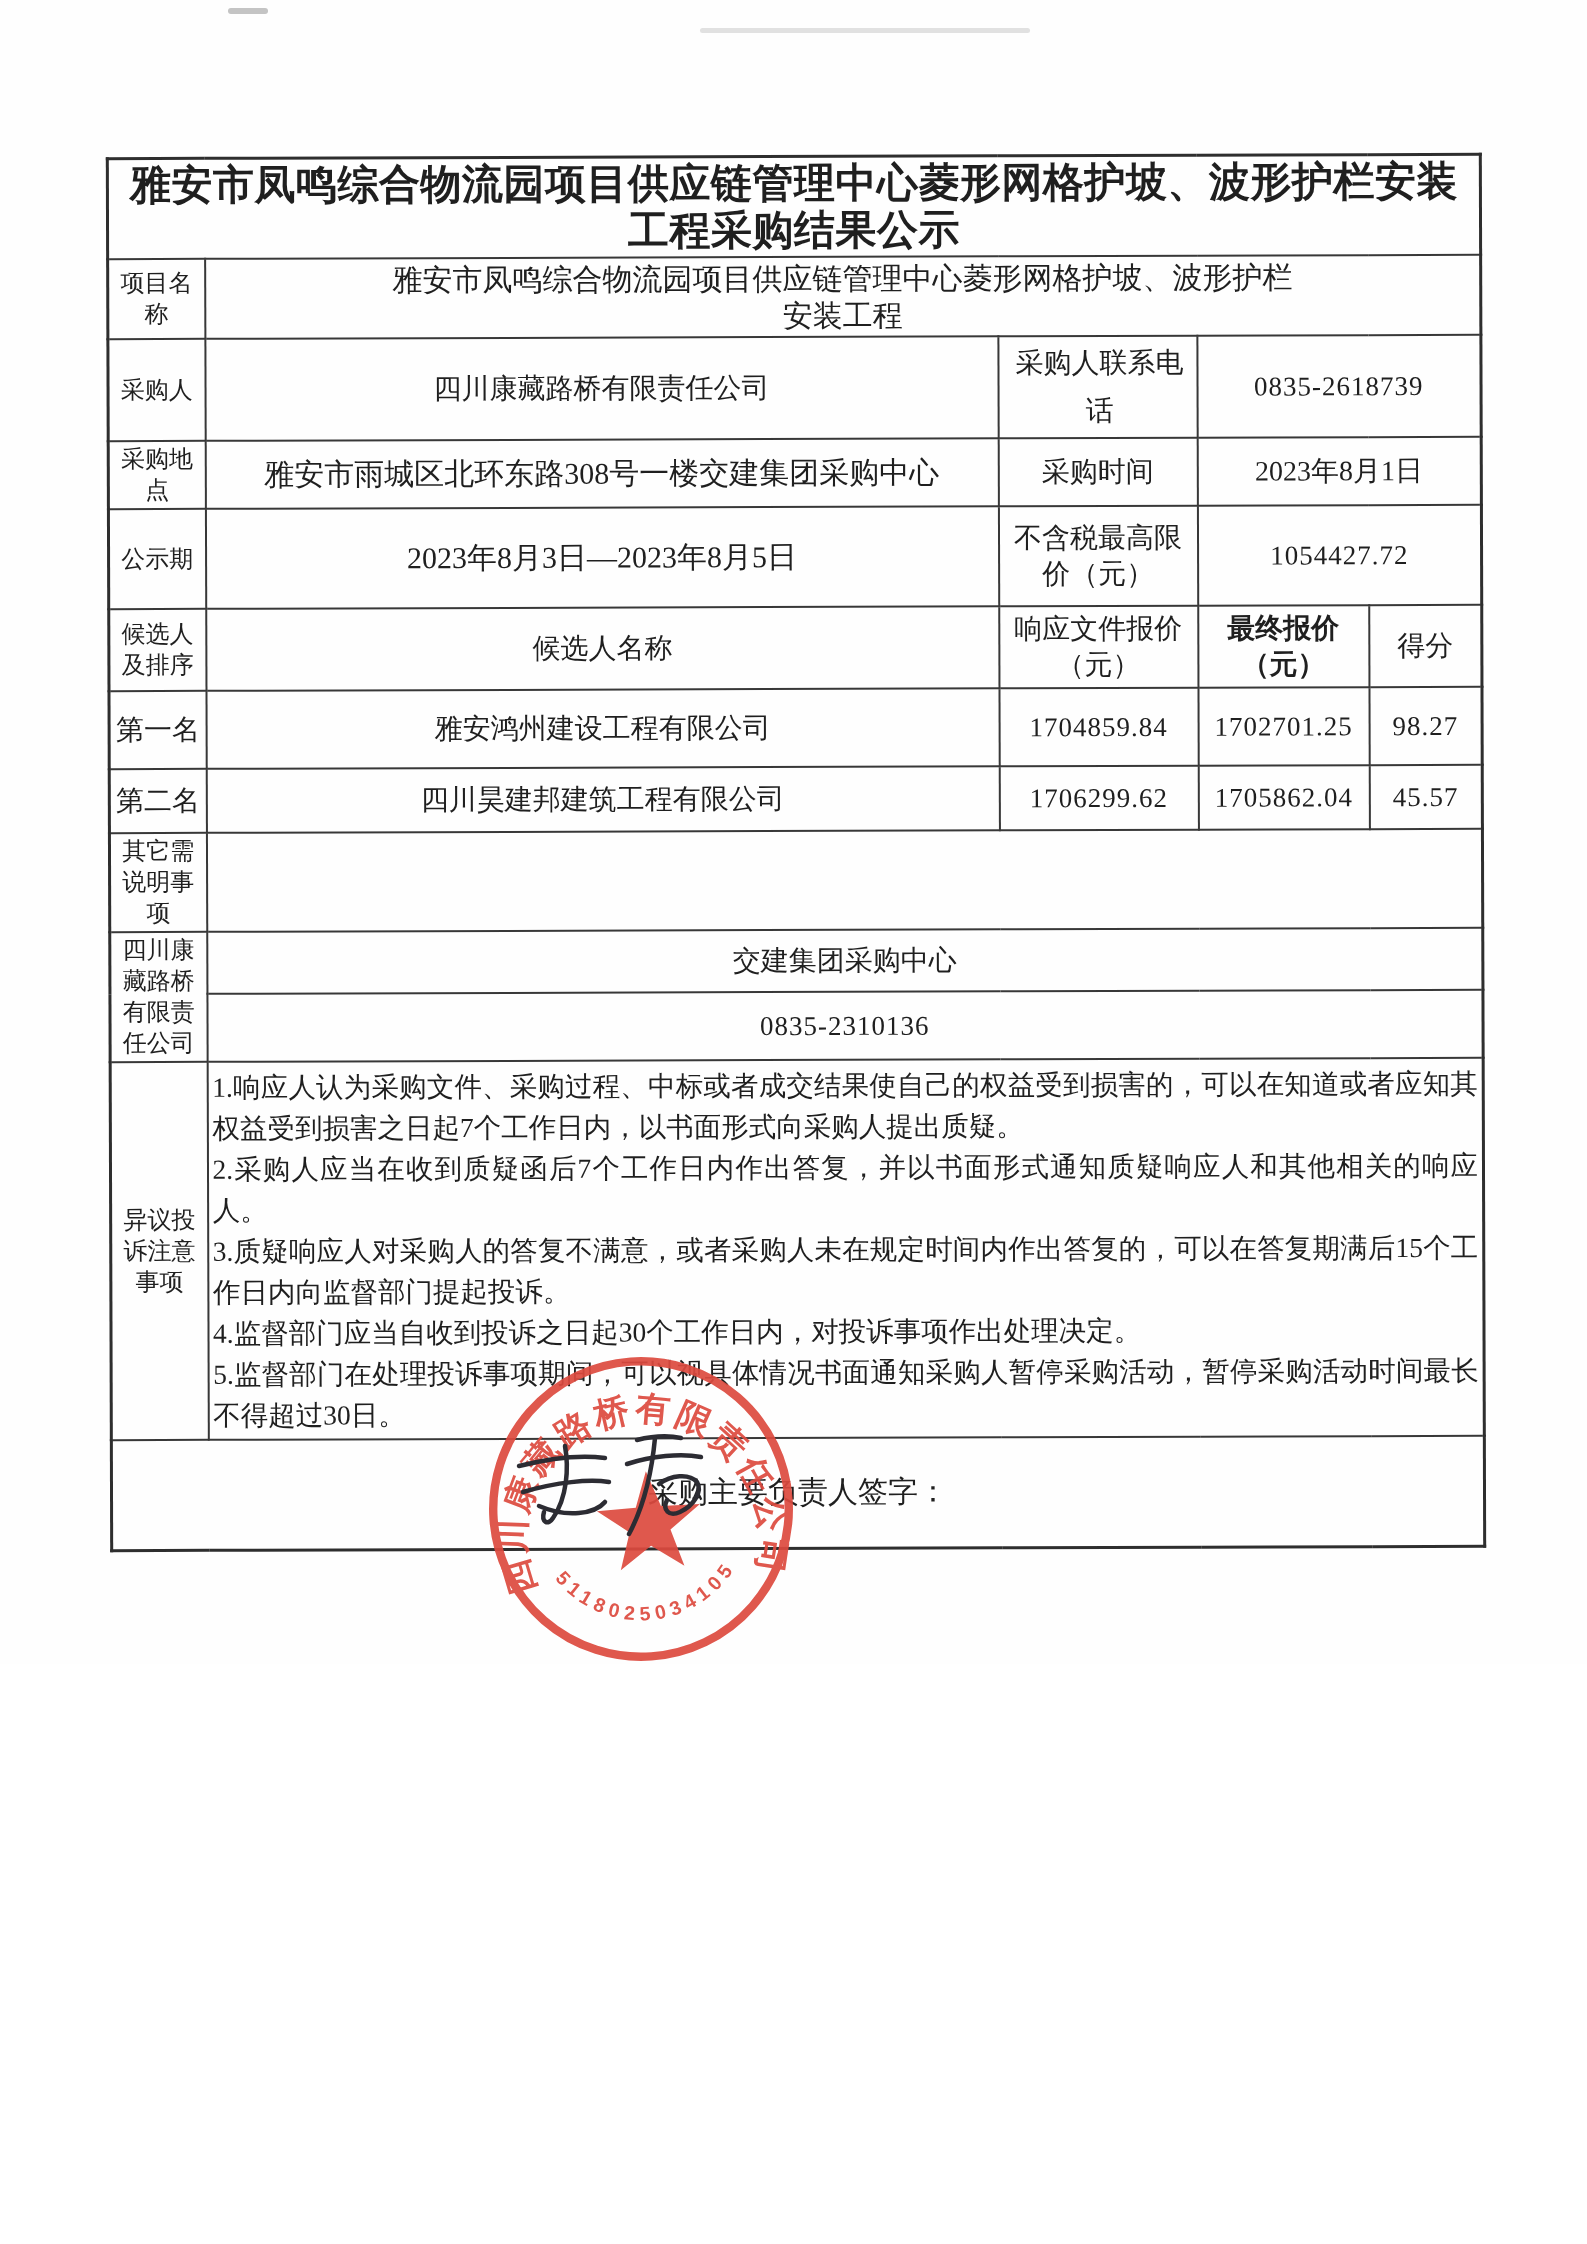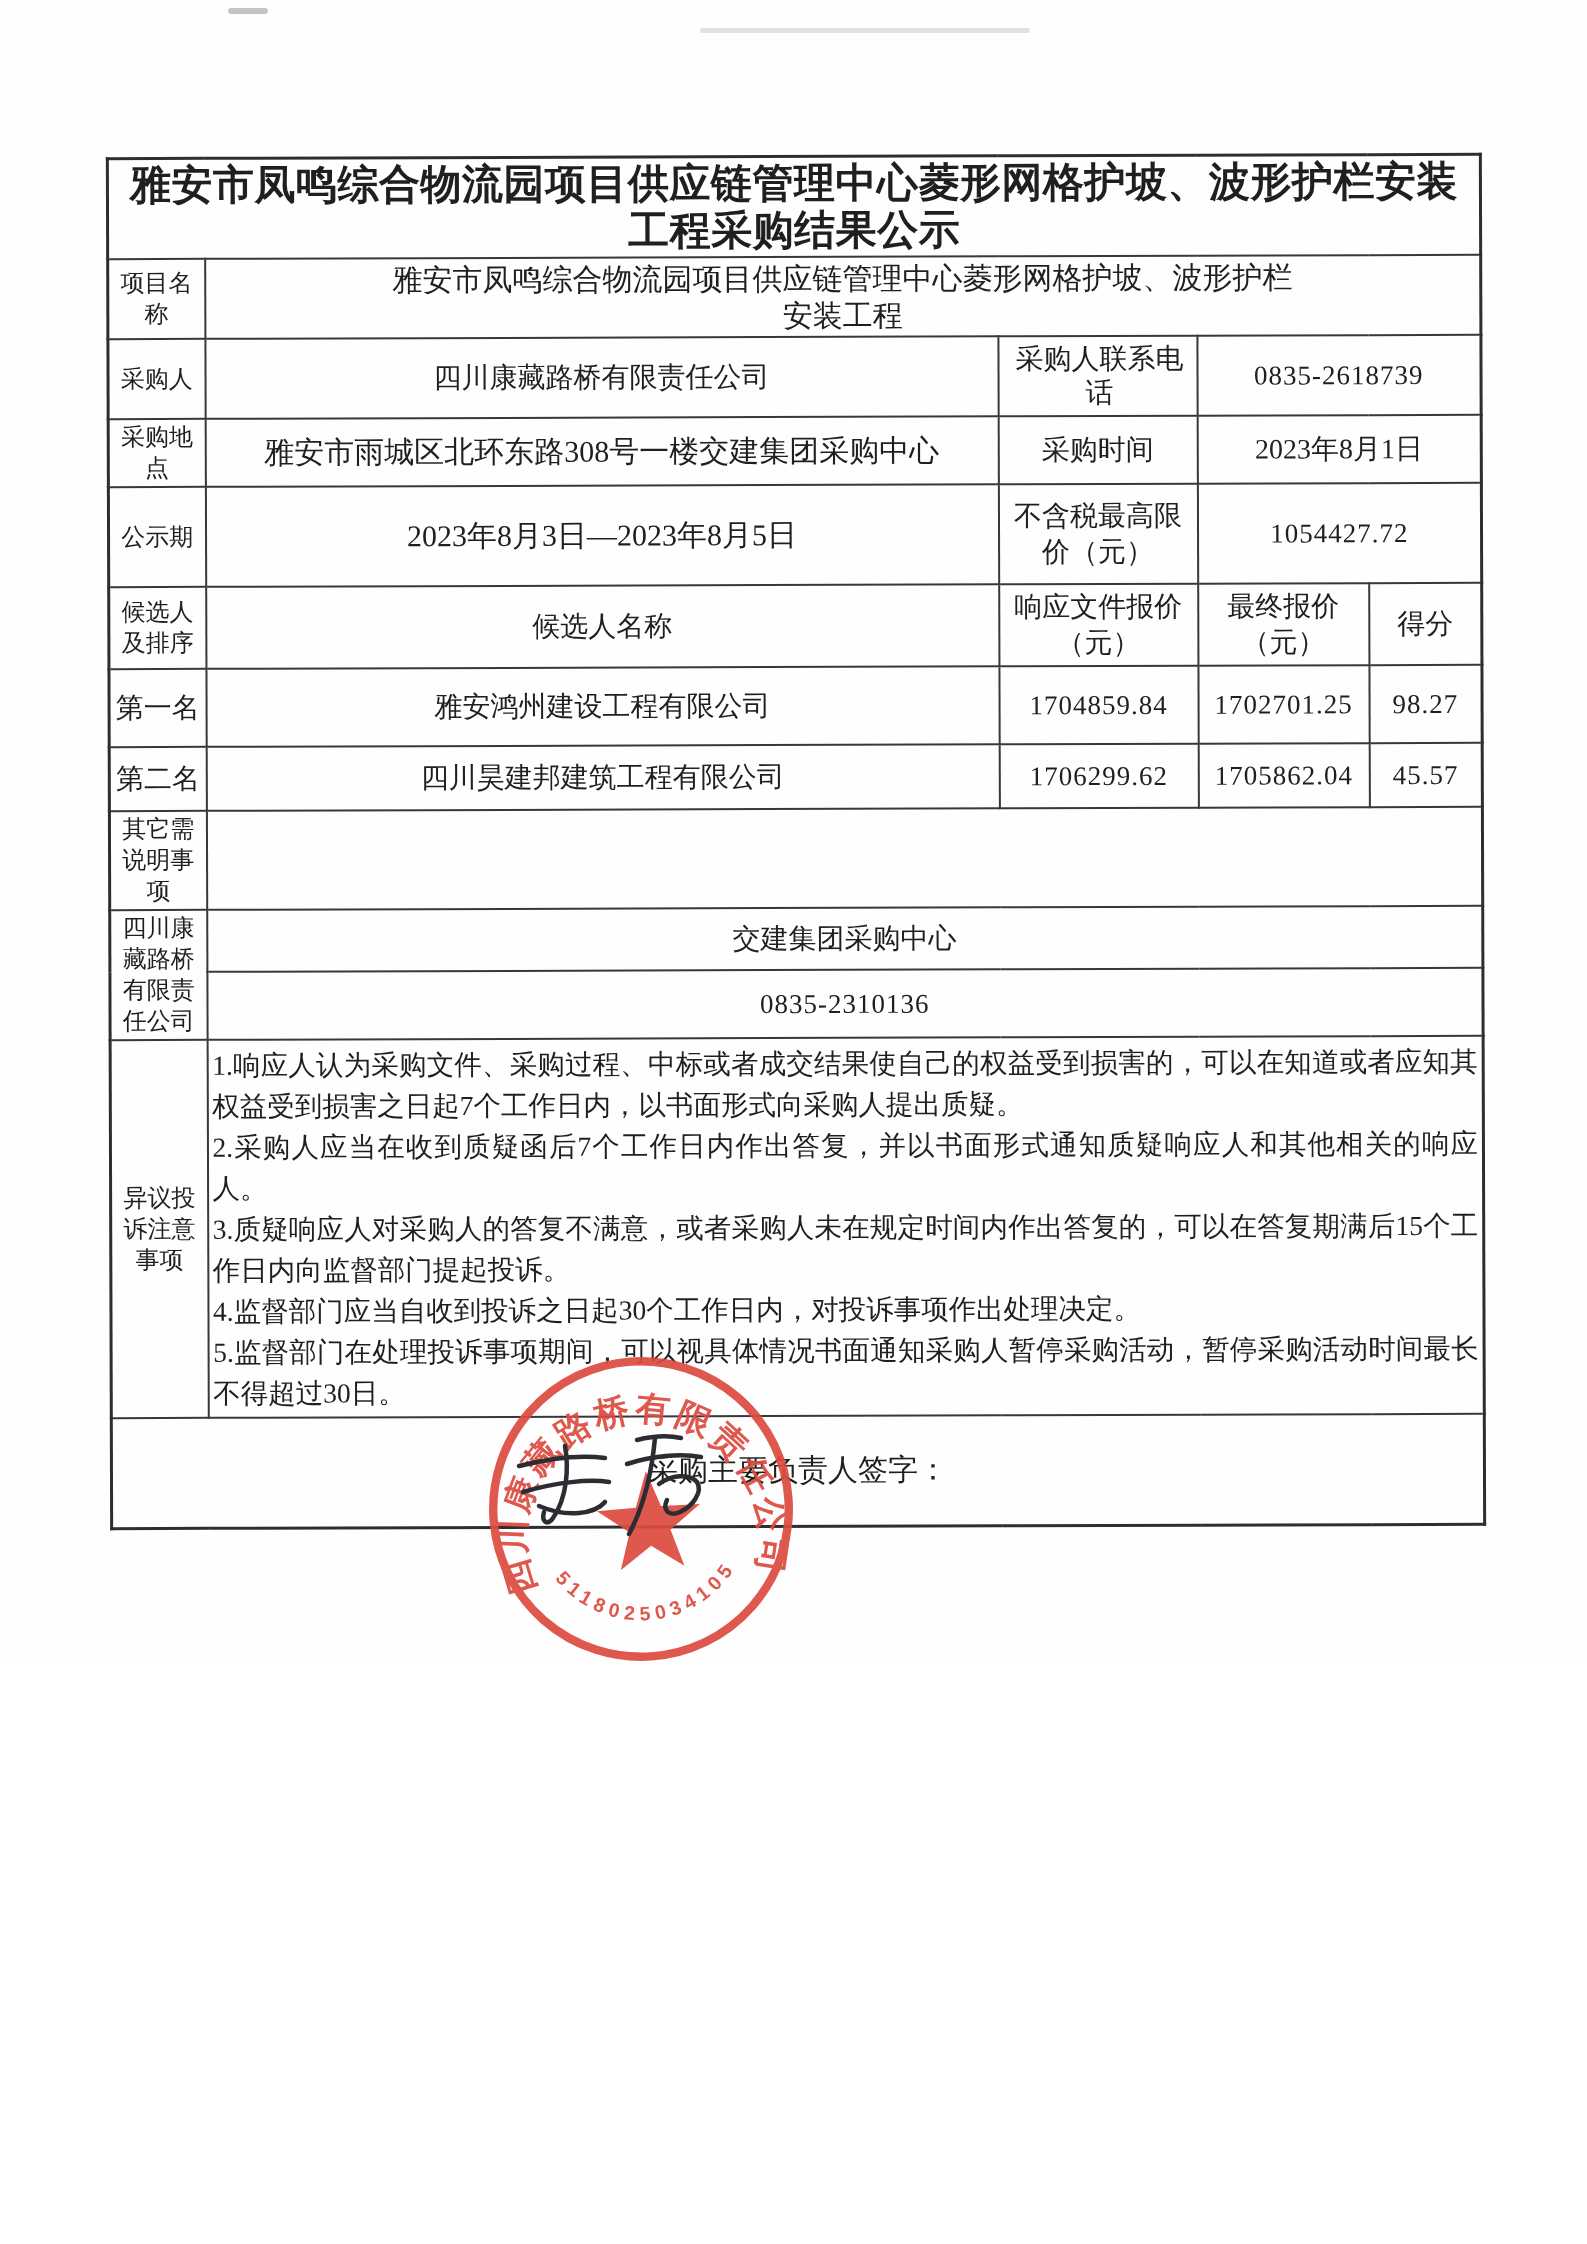--- a/index.html
+++ b/index.html
@@ -52,40 +52,40 @@
       <td colspan="5" class="title-cell">雅安市凤鸣综合物流园项目供应链管理中心菱形网格护坡、波形护栏安装工程采购结果公示</td>
     </tr>
     <tr style="height:78px">
       <td class="label-cell">项目名称</td>
       <td colspan="4" class="value-cell prewrap" style="font-size:30px;line-height:37px;">雅安市凤鸣综合物流园项目供应链管理中心菱形网格护坡、波形护栏
 安装工程</td>
     </tr>
     <tr style="height:80px">
       <td class="label-cell">采购人</td>
       <td class="value-cell">四川康藏路桥有限责任公司</td>
-      <td class="value-cell" style="line-height:34px;padding-left:8px;">采购人联系电话</td>
+      <td class="value-cell" style="line-height:48px;padding-left:8px;">采购人联系电话</td>
       <td colspan="2" class="num-cell">0835-2618739</td>
     </tr>
     <tr style="height:68px">
       <td class="label-cell">采购地点</td>
       <td class="value-cell" style="font-size:30px;">雅安市雨城区北环东路308号一楼交建集团采购中心</td>
       <td class="value-cell">采购时间</td>
       <td colspan="2" class="value-cell">2023年8月1日</td>
     </tr>
     <tr style="height:100px">
       <td class="label-cell">公示期</td>
       <td class="value-cell" style="font-size:30px;">2023年8月3日—2023年8月5日</td>
       <td class="value-cell" style="line-height:36px;border-radius:13px;">不含税最高限价（元）</td>
       <td colspan="2" class="num-cell">1054427.72</td>
     </tr>
     <tr style="height:82px">
       <td class="label-cell">候选人及排序</td>
       <td class="value-cell">候选人名称</td>
       <td class="value-cell" style="line-height:36px;">响应文件报价（元）</td>
-      <td class="value-cell" style="line-height:36px;">最终报价（元）</td>
+      <td class="value-cell" style="line-height:36px;font-weight:bold;">最终报价（元）</td>
       <td class="value-cell">得分</td>
     </tr>
     <tr style="height:78px">
       <td class="value-cell">第一名</td>
       <td class="value-cell">雅安鸿州建设工程有限公司</td>
       <td class="num-cell">1704859.84</td>
       <td class="num-cell">1702701.25</td>
       <td class="num-cell">98.27</td>
     </tr>
     <tr style="height:64px">

